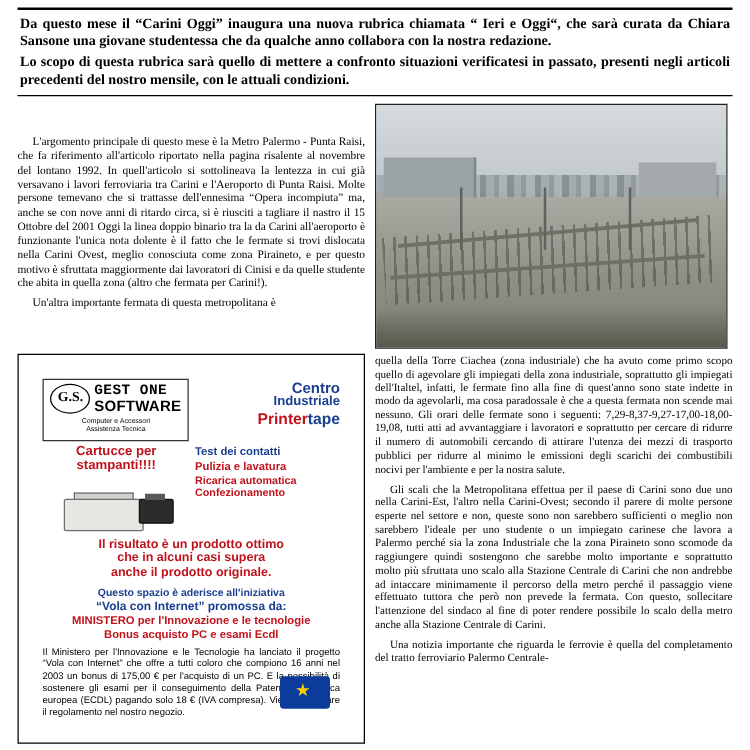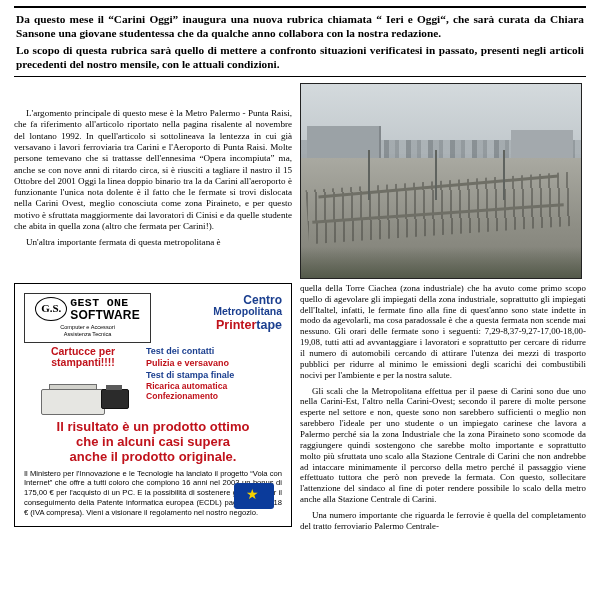--- a/index.html
+++ b/index.html
@@ -138,21 +138,21 @@
     margin-top: 4px;
     align-items: flex-start;
   }
 
   
   .ad {
     width: 278px;
     flex: 0 0 278px;
     border: 1px solid #000;
     box-sizing: border-box;
-    padding: 9px;
+    padding: 19px;
   }
   .ad-top {
     display: flex;
     gap: 4px;
   }
   .ad-gs {
     width: 134px;
     border: 1px solid #333;
     box-sizing: border-box;
     padding: 3px 2px;
@@ -289,21 +289,21 @@
     font-weight: bold;
     line-height: 1.12;
     font-family: "Liberation Sans", sans-serif;
   }
   .svc.blue { color: #1b3f8f; font-size: 9px; }
   .svc.red  { color: #c0121b; font-size: 9px; margin-top: 2px; }
   .svc.blue2 { color: #1b3f8f; font-size: 9px; margin-top: 2px; }
   .svc.red2 { color: #c0121b; font-size: 8.6px; margin-top: 2px; }
 
   .ad-note {
-    font-size: 13px;
+    font-size: 10px;
     font-weight: bold;
     color: #c0121b;
     text-align: center;
     line-height: 1.15;
     margin-top: 3px;
     font-family: "Liberation Sans", sans-serif;
   }
   .ad-init {
     text-align: center;
     margin-top: 5px;
@@ -410,58 +410,63 @@
             <div class="gs-words">
               <div class="w1">GEST ONE</div>
               <div class="w2">SOFTWARE</div>
             </div>
           </div>
           <div class="gs-sub" style="white-space:pre-line">Computer e Accessori
 Assistenza Tecnica</div>
         </div>
         <div class="ad-centro">
           <div class="c1">Centro</div>
-          <div class="c2">Metropolitana</div>
+          <div class="c2">Industriale</div>
           <div class="c3">
             <span>Printer</span><span class="tape">tape</span>
           </div>
         </div>
       </div>
 
       <div class="ad-mid">
         <div class="ad-mid-left">
           <div class="cartucce" style="white-space:pre-line">Cartucce per
 stampanti!!!!</div>
           <div class="printer-art">
             <div class="printer-top"></div>
             <div class="printer-body"></div>
             <div class="cartridge"></div>
           </div>
         </div>
         <div class="ad-mid-right">
           <div class="svc blue">Test dei contatti</div>
-          <div class="svc red">Pulizia e versavano</div>
-          <div class="svc blue2">Test di stampa finale</div>
+          <div class="svc red">Pulizia e lavatura</div>
           <div class="svc red2">Ricarica automatica  Confezionamento</div>
         </div>
       </div>
 
       <div class="ad-note" style="white-space:pre-line">Il risultato è un prodotto ottimo
 che in alcuni casi supera
 anche il prodotto originale.</div>
 
+      <div class="ad-init">
+        <div class="l1">Questo spazio è aderisce all'iniziativa</div>
+        <div class="l2">“Vola con Internet” promossa da:</div>
+        <div class="l3">MINISTERO per l'Innovazione e le tecnologie</div>
+        <div class="l4">Bonus acquisto PC e esami Ecdl</div>
+      </div>
 
       <div class="ad-body">Il Ministero per l'Innovazione e le Tecnologie ha lanciato il progetto “Vola con Internet” che offre a tutti coloro che compiono 16 anni nel 2003 un bonus di 175,00 € per l'acquisto di un PC. E la possibilità di sostenere gli esami per il conseguimento della Patente informatica europea  (ECDL) pagando solo 18 € (IVA compresa). Vieni a visionare il regolamento nel nostro negozio.</div>
       <div class="ad-logo-strip">
         <div class="euro-badge">
           <div class="eu"></div>
         </div>
       </div>
     </div>
 
     <div class="col-article">
       <p class="body small noind">quella della Torre Ciachea (zona industriale) che ha avuto come primo scopo quello di agevolare gli impiegati della zona industriale, soprattutto gli impiegati dell'Italtel, infatti, le fermate fino alla fine di quest'anno sono state indette in modo da agevolarli, ma cosa paradossale è che a questa fermata non scende mai nessuno. Gli orari delle fermate sono i seguenti: 7,29-8,37-9,27-17,00-18,00-19,08, tutti atti ad avvantaggiare i lavoratori e soprattutto per cercare di ridurre il numero di automobili cercando di attirare l'utenza dei mezzi di trasporto pubblici per ridurre al minimo le emissioni degli scarichi dei combustibili nocivi per l'ambiente e per la nostra salute.</p>
       <p class="body small">Gli scali che la Metropolitana effettua per il paese di Carini sono due uno nella Carini-Est, l'altro nella Carini-Ovest; secondo il parere di molte persone esperte nel settore e non, queste sono non sarebbero sufficienti o meglio non sarebbero l'ideale per uno studente o un impiegato carinese che lavora a Palermo perché sia la zona Industriale che la zona Piraineto sono scomode da raggiungere quindi sostengono che sarebbe molto importante e soprattutto molto più sfruttata uno scalo  alla Stazione Centrale di Carini che non andrebbe ad intaccare minimamente il percorso della metro perché il passaggio viene effettuato tuttora che però non prevede la fermata. Con questo, sollecitare l'attenzione del sindaco al fine di poter rendere possibile lo scalo della metro anche alla Stazione Centrale di Carini.</p>
-      <p class="body small">Una numero importante che riguarda le ferrovie è quella del completamento del tratto ferroviario Palermo Centrale-</p>
+      <p class="body small">Una notizia importante che riguarda le ferrovie è quella del completamento del tratto ferroviario Palermo Centrale-</p>
     </div>
 
   </div>
 </div>
 
 </body></html>

